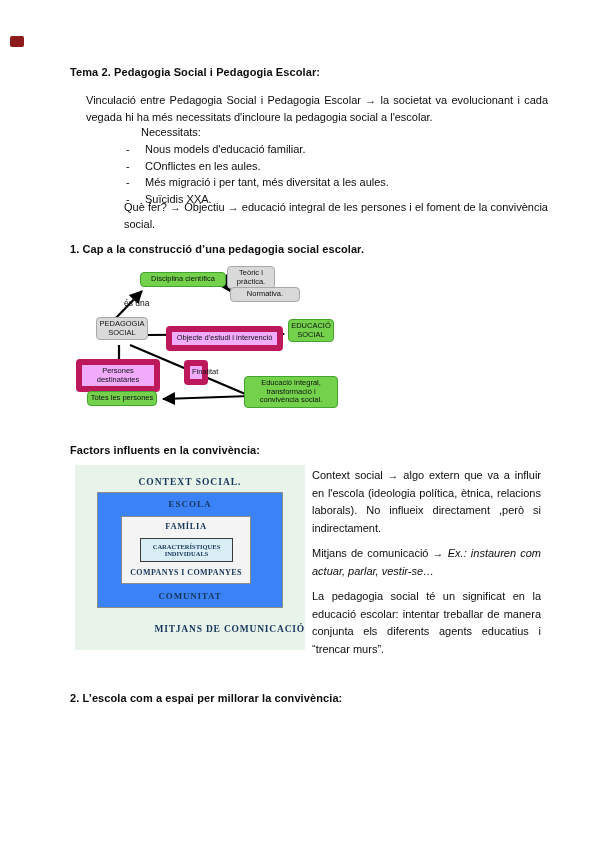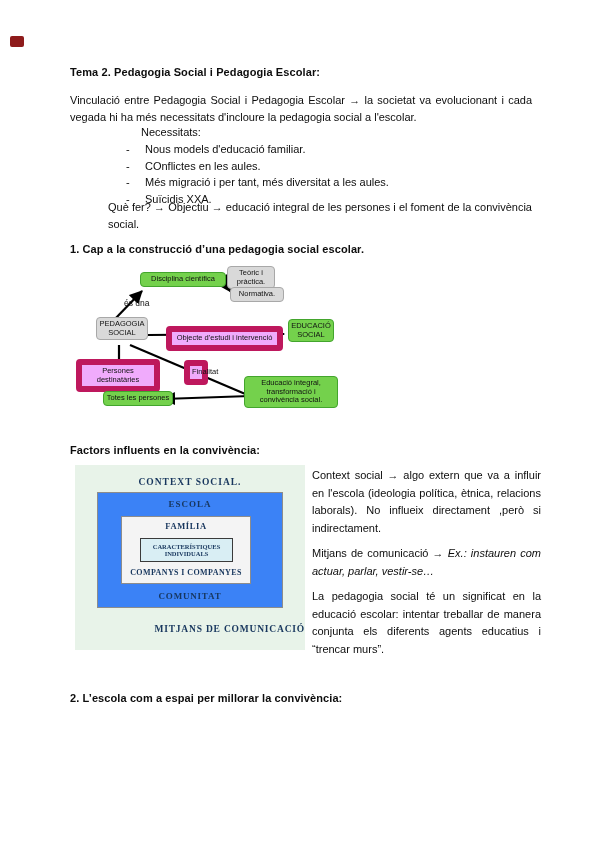--- a/index.html
+++ b/index.html
@@ -5,21 +5,21 @@
   * { margin:0; padding:0; box-sizing:border-box; }
   html,body { background:#fff; }
   .page {
     position:relative; width:600px; height:848px; background:#ffffff;
     font-family:"Liberation Sans", sans-serif; color:#0d0d0d; overflow:hidden;
   }
   .abs { position:absolute; }
   .red-marker { position:absolute; left:10px; top:36px; width:14px; height:11px;
     background:#8e1b1b; border-radius:2px; }
   .h-bold { font-size:11px; font-weight:bold; letter-spacing:.1px; }
-  .body-txt { font-size:11px; line-height:17px; text-align:justify; }
+  .body-txt { font-size:11px; line-height:17px; text-align:justify;margin-left:16px; }
   .needs-label { font-size:11px; }
   .bullet-list { position:absolute; left:126px; top:141px; width:380px; font-size:11px; }
   .bullet-list .row { display:flex; line-height:16.5px; }
   .bullet-list .dash { width:19px; flex:0 0 19px; }
   
   .cmap { position:absolute; left:70px; top:262px; width:295px; height:170px; }
   .cmap svg { position:absolute; left:0; top:0; }
   .node { position:absolute; border-radius:4px; font-size:7.5px; line-height:8.5px;
     text-align:center; padding:2px 2px; color:#111; }
   .node.green  { background:#74d14c; border:1px solid #43a52d; }
@@ -87,29 +87,29 @@
       <line x1="44" y1="58" x2="72" y2="29" stroke="#000" stroke-width="2.2" marker-end="url(#arw)"></line>
       <line x1="150" y1="22" x2="159" y2="12" stroke="#000" stroke-width="2" marker-end="url(#arw)"></line>
       <line x1="150" y1="14" x2="161" y2="30" stroke="#000" stroke-width="2" marker-end="url(#arw)"></line>
       <line x1="78" y1="73" x2="214" y2="72" stroke="#000" stroke-width="2.2" marker-end="url(#arw)"></line>
       <line x1="49" y1="83" x2="49" y2="127" stroke="#000" stroke-width="2.2" marker-end="url(#arw)"></line>
       <line x1="60" y1="83" x2="180" y2="134" stroke="#000" stroke-width="2.2"></line>
       <line x1="180" y1="134" x2="93" y2="137" stroke="#000" stroke-width="2.2" marker-end="url(#arw)"></line>
     </svg>
     <div class="node green" style="left:70px;  top:10px;  width:86px;">Disciplina científica</div>
     <div class="node gray" style="left:157px; top:4px;  width:48px;">Teòric i pràctica.</div>
-    <div class="node gray" style="left:160px; top:25px; width:54px;">Normativa.</div>
+    <div class="node gray" style="left:160px; top:25px; width:70px;">Normativa.</div>
     <div class="edge-label" style="left:54px; top:36px;">és una</div>
     <div class="node gray" style="left:26px; top:55px; width:52px;">PEDAGOGIA SOCIAL</div>
     <div class="node orange" style="left:96px; top:64px; width:117px;">Objecte d'estudi i intervenció</div>
     <div class="node green" style="left:218px; top:57px; width:46px;">EDUCACIÓ SOCIAL</div>
     <div class="node orange" style="left:6px; top:97px; width:84px;">Persones destinatàries</div>
     <div class="node orange" style="left:114px; top:98px; width:24px;">Finalitat</div>
     <div class="node green" style="left:174px; top:114px; width:94px;">Educació integral, transformació i convivència social.</div>
-    <div class="node green" style="left:17px; top:129px; width:70px;margin-left:16px;">Totes les persones</div>
+    <div class="node green" style="left:17px; top:129px; width:70px;">Totes les persones</div>
   </div>
 
   <div class="abs h-bold" style="left:70px; top:444px; width:462px;">Factors influents en la convivència:</div>
 
   <div class="panel">
     <div class="cap" style="top:12px; font-size:9.5px; letter-spacing:1px;">CONTEXT SOCIAL.</div>
     <div class="box-white">
       <div class="cap" style="top:6px; font-size:9px; letter-spacing:1px;">ESCOLA</div>
       <div class="box-gray">
         <div class="cap" style="top:4px; font-size:8.5px; letter-spacing:.6px;">FAMÍLIA</div>

